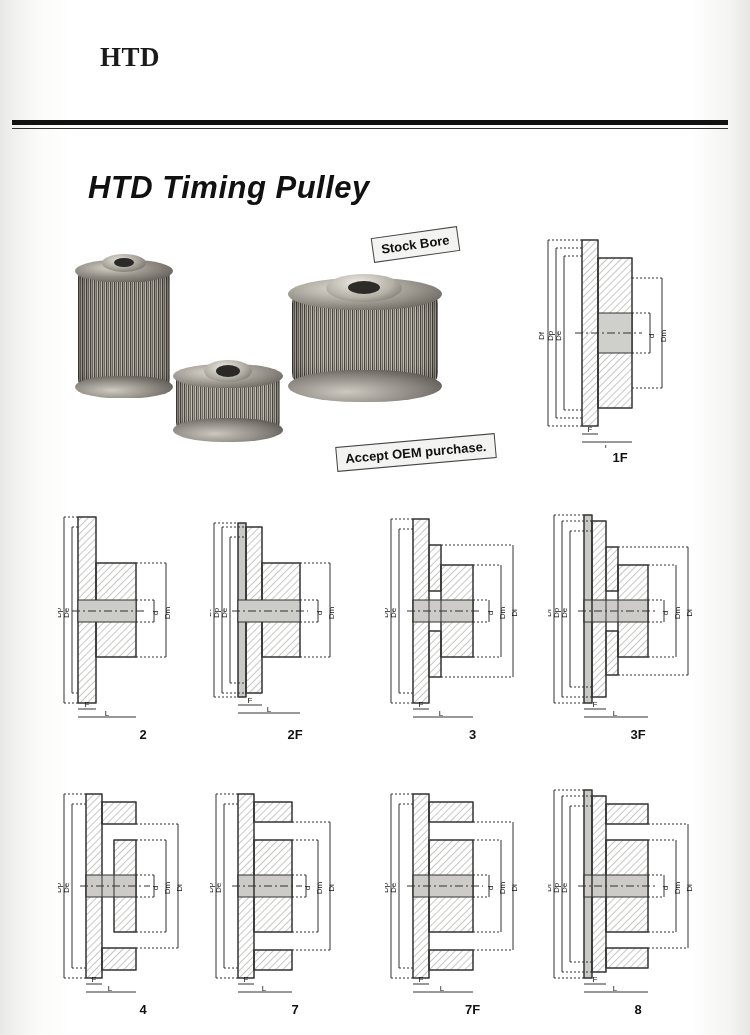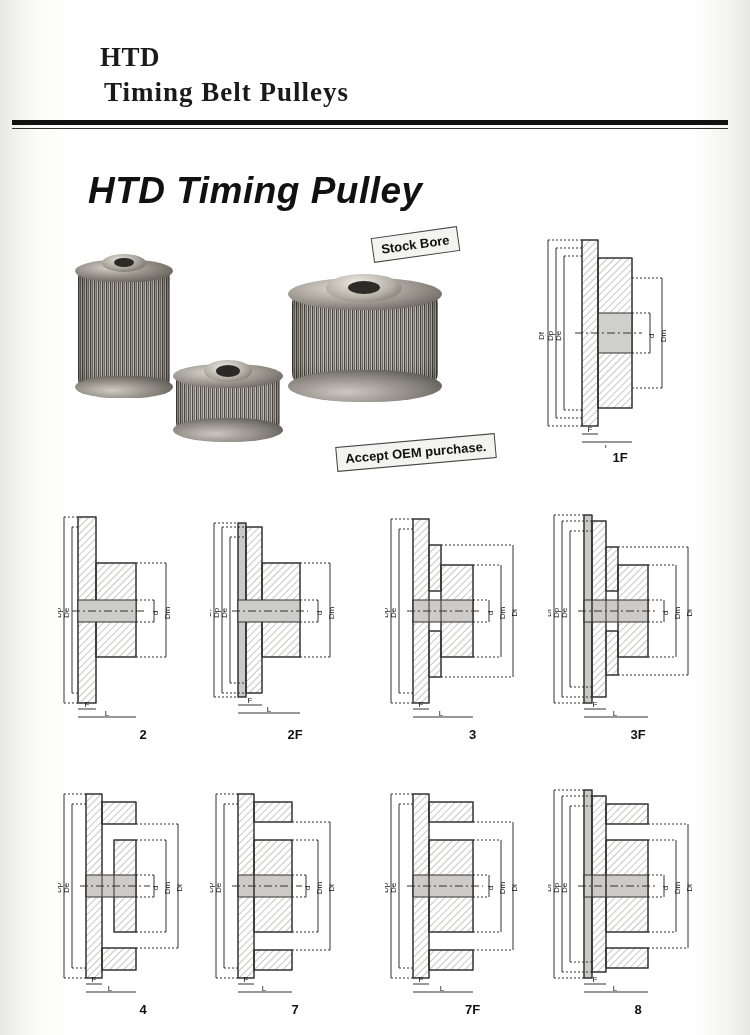--- a/index.html
+++ b/index.html
@@ -42,21 +42,21 @@
   }
   .header-rule-thin {
     position:absolute; left: 12px; right: 22px; top: 128px;
     height: 1px; background: #333;
   }
 
   
   .section-title {
     position: absolute;
     left: 88px; top: 170px;
-    font-size: 37px;
+    font-size: 31px;
     font-weight: bold;
     font-style: italic;
     color: #111;
     letter-spacing: 0.5px;
   }
 
   
   .photos { position:absolute; left:0; top:200px; width:520px; height:300px; }
 
   .pulley-photo { position:absolute; }
@@ -201,21 +201,20 @@
 </style>
 </head>
 <body>
 
 <div class="page">
 <div class="page-inner">
 
   <div class="header">
     <div class="header-title">
       <div class="l1">HTD</div>
-      <div class="l2">Timing Belt Pulleys</div>
     </div>
     <div class="header-rule-thick"></div>
     <div class="header-rule-thin"></div>
   </div>
 
   <div class="section-title">HTD Timing Pulley</div>
 
   <div class="photos">
 
     <div class="pulley-photo ph1">

